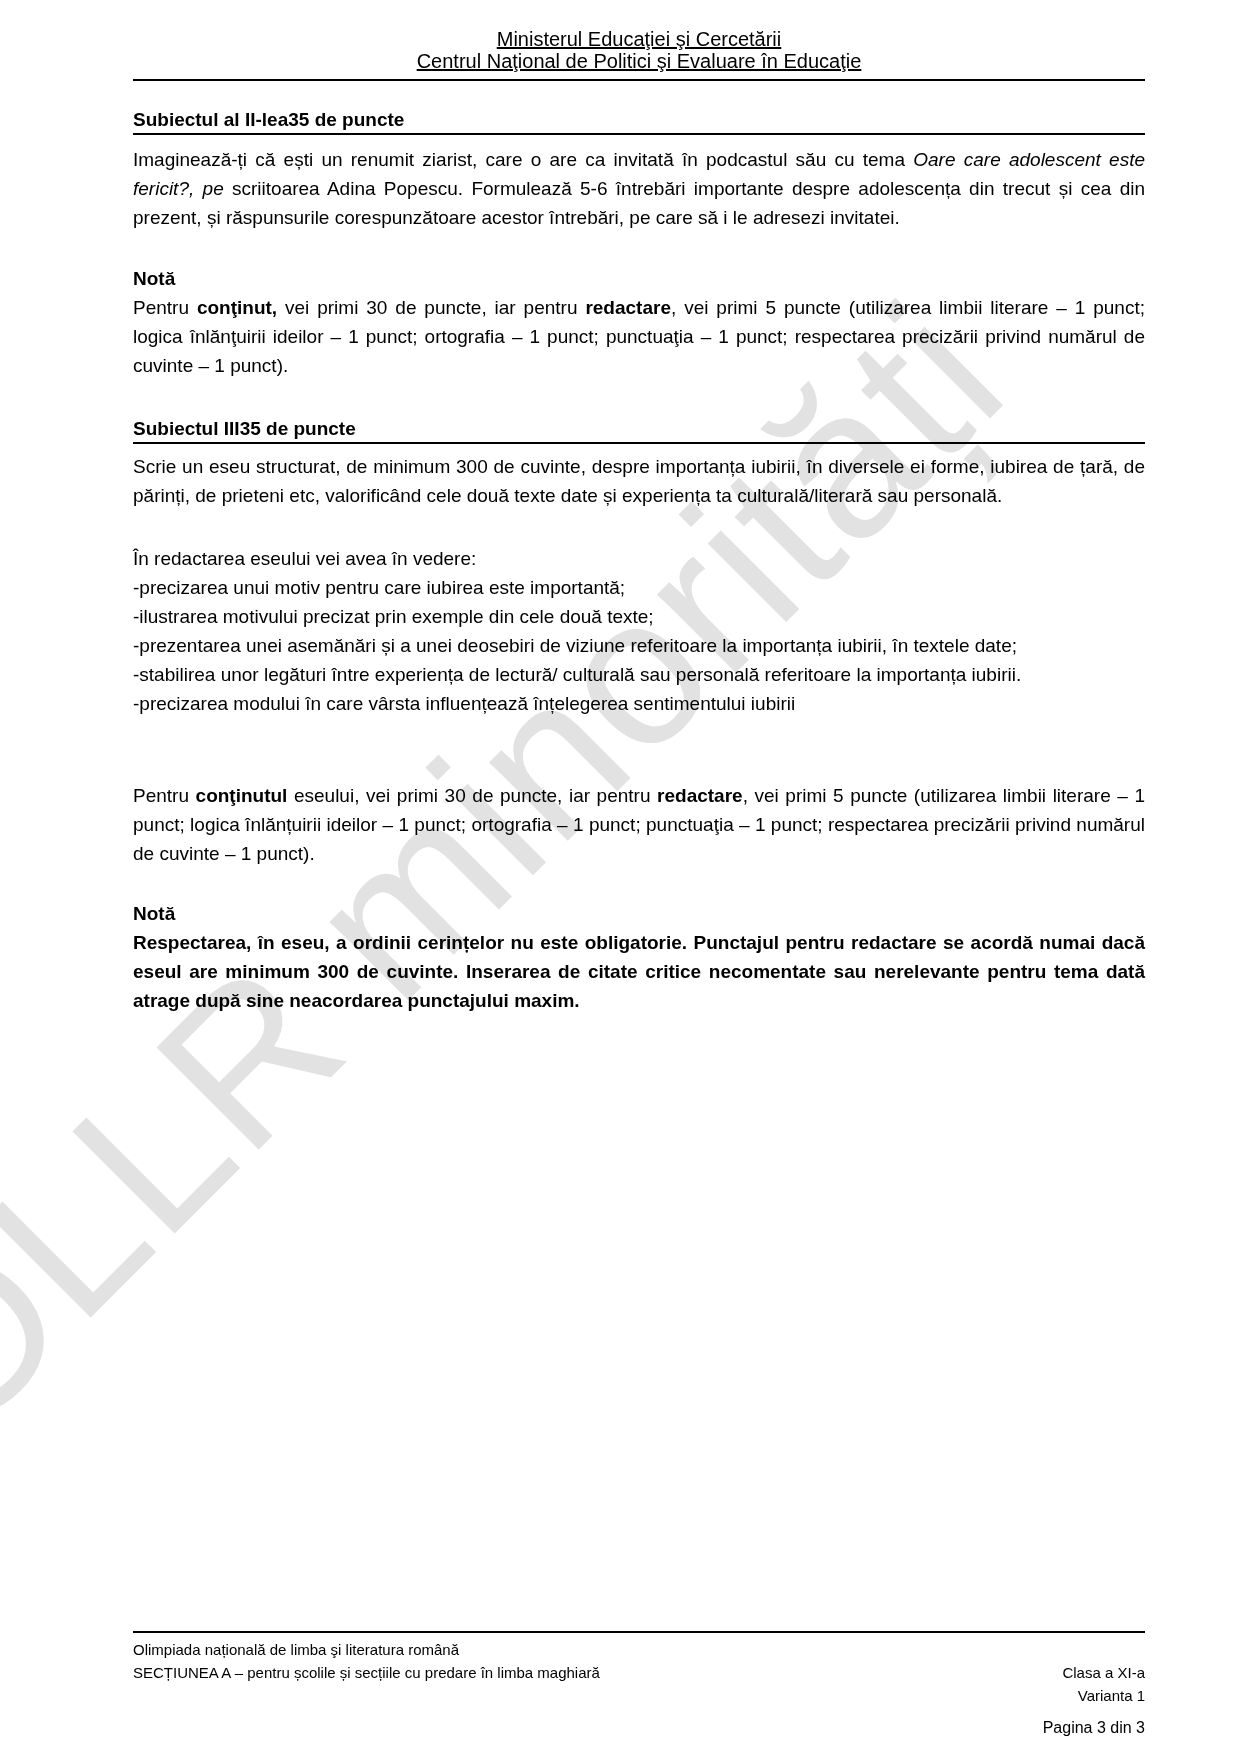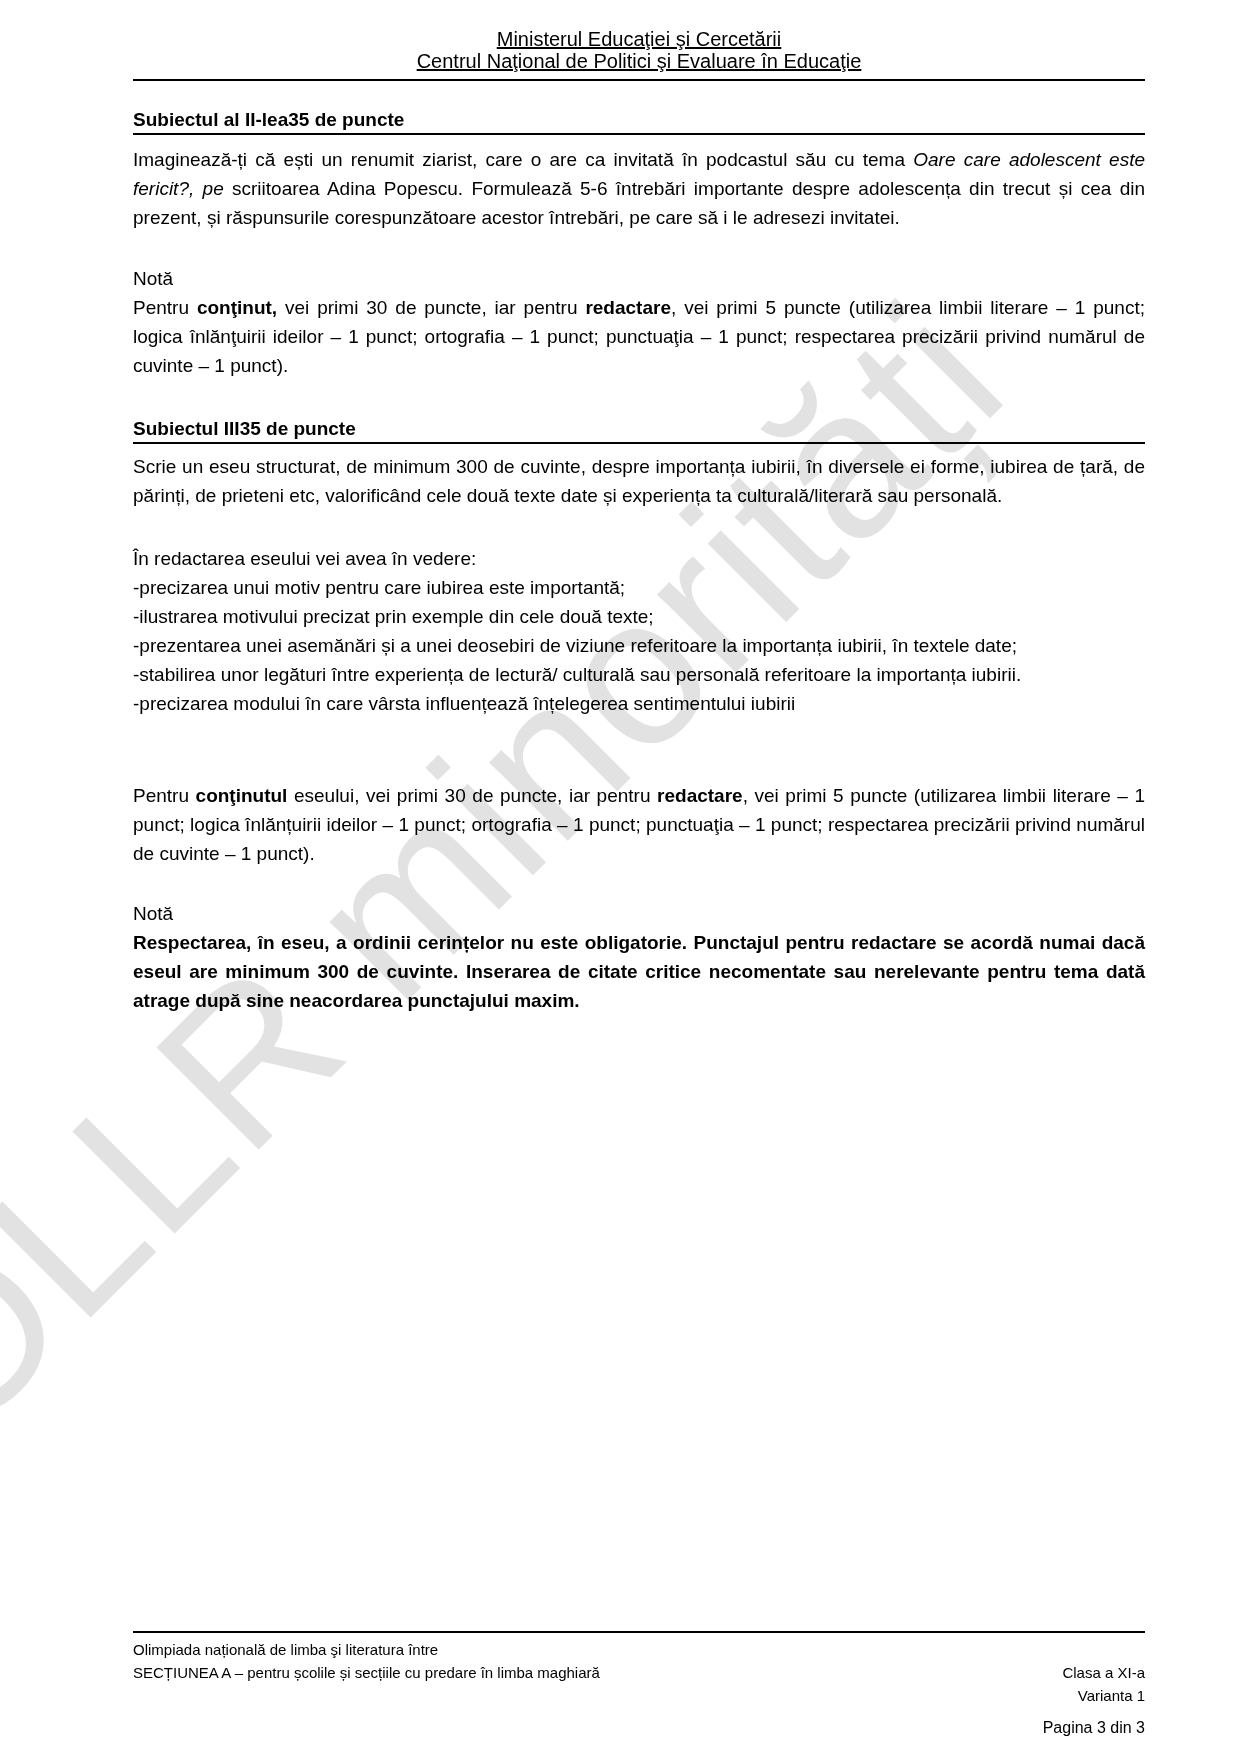--- a/index.html
+++ b/index.html
@@ -52,21 +52,21 @@
     padding-bottom:2px;
   }
   .hrow1{margin-top:28px;}
   .hrow2{margin-top:38px;}
   .body-text{
     font-size:19px;
     line-height:29px;
   }
   .para{ text-align:justify; }
   .para1{ margin-top:10px; }
-  .note-label{ font-weight:normal; }
+  .note-label{ font-weight:bold; }
   .note1-label{ margin-top:32px; }
   .para3{ margin-top:8px; }
   .essay-intro{ margin-top:34px; }
   .list-item{ text-align:left; }
   .scoring{ margin-top:63px; }
   .note2-label{ margin-top:31px; }
   .note2-para{ font-weight:bold; text-align:justify; }
   .b{ font-weight:bold; }
   .i{ font-style:italic; }
   .doc-footer{
@@ -133,21 +133,21 @@
       <span>Pentru </span><span class="b">conţinutul</span><span> eseului, vei primi 30 de puncte, iar pentru </span><span class="b">redactare</span><span>, vei primi 5 puncte (utilizarea limbii literare – 1 punct; logica înlănțuirii ideilor – 1 punct; ortografia – 1 punct; punctuaţia – 1 punct; respectarea precizării privind numărul de cuvinte – 1 punct).</span>
     </div>
 
     <div class="body-text note-label note2-label">Notă</div>
     <div class="body-text note2-para">Respectarea, în eseu, a ordinii cerințelor nu este obligatorie. Punctajul pentru redactare se acordă numai dacă eseul are minimum 300 de cuvinte. Inserarea de citate critice necomentate sau nerelevante pentru tema dată atrage după sine neacordarea punctajului maxim.</div>
 
   </div>
 
   <div class="doc-footer">
     <div class="footrule"></div>
-    <div>Olimpiada națională de limba şi literatura între</div>
+    <div>Olimpiada națională de limba şi literatura română</div>
     <div class="footer-row2">
       <span>SECȚIUNEA A – pentru școlile și secțiile cu predare în limba maghiară</span>
       <span>Clasa a XI-a</span>
     </div>
     <div class="footer-variant">Varianta 1</div>
     <div class="footer-page">Pagina 3 din 3</div>
   </div>
 
 </div>
 

